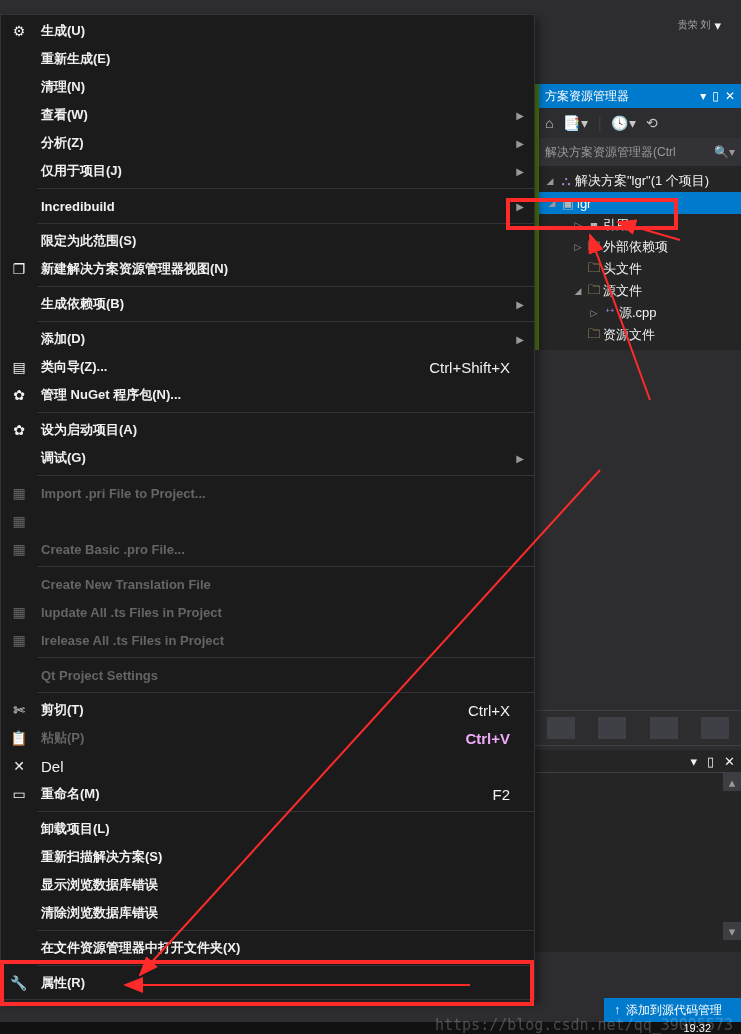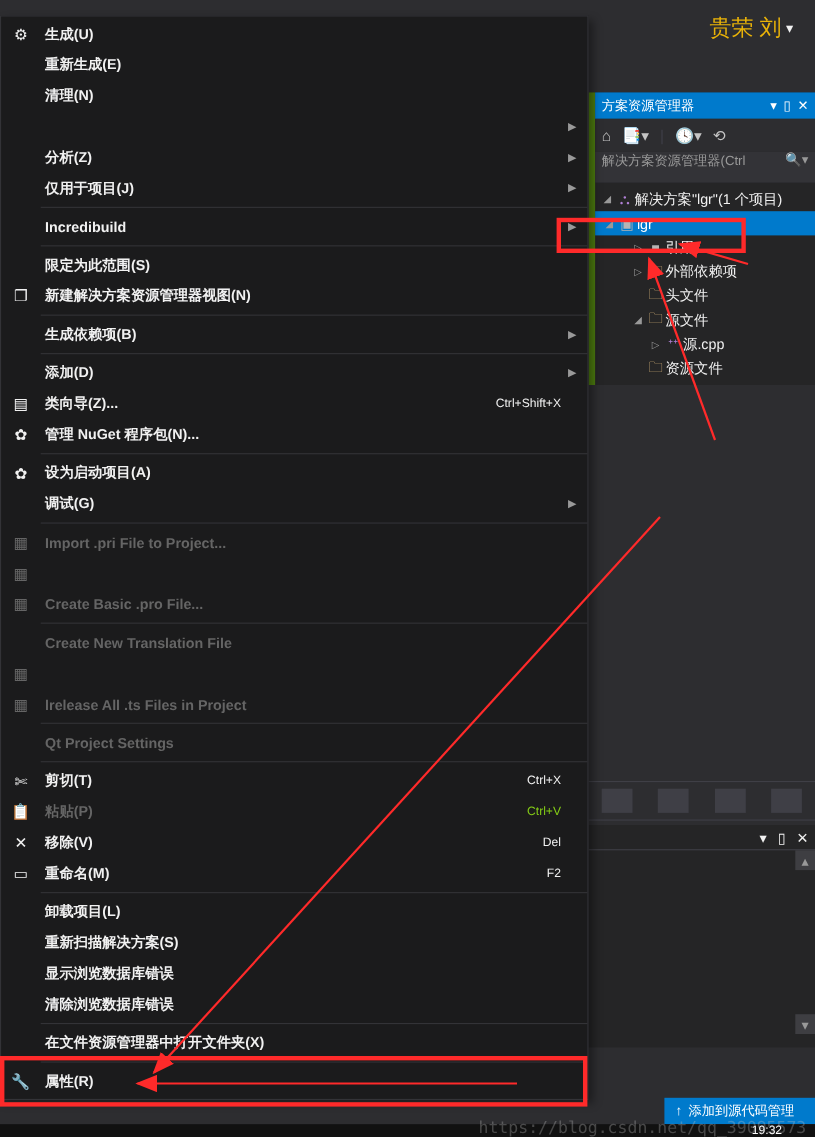--- a/index.html
+++ b/index.html
@@ -16,21 +16,21 @@
 .top-bar {
   position: absolute;
   top: 0; left: 0; right: 0;
   height: 50px;
   background: #2d2d30;
   display: flex;
   justify-content: flex-end;
   align-items: center;
   padding: 0 20px;
 }
-.user-label { color: #eab308; font-size: 20px; }
+.user-label { color: #a3a3a3; font-size: 10px; }
 
 .context-menu {
   position: absolute;
   left: 0;
   top: 14px;
   width: 535px;
   background: #1b1b1c;
   border: 1px solid #333337;
   box-shadow: 4px 4px 8px rgba(0,0,0,0.4);
   z-index: 100;
@@ -47,41 +47,41 @@
 }
 .menu-item.disabled { color: #656565; }
 .menu-item .icon-slot {
   position: absolute;
   left: 8px;
   width: 20px;
   text-align: center;
   font-size: 14px;
 }
 .menu-item .label { flex: 1; font-weight: bold; }
-.menu-item .shortcut { color: #f1f1f1; font-size: 11px; }
-.menu-item.disabled .shortcut { color: #84cc16; }
+.menu-item .shortcut { color: #f1f1f1; font-size: 15px; }
+.menu-item.disabled .shortcut { color: #f0abfc; font-weight: bold; }
 .menu-item .submenu-arrow {
   position: absolute;
   right: 10px;
   font-size: 10px;
   color: #999;
 }
 .menu-sep {
   height: 1px;
   background: #333337;
   margin: 3px 0 3px 36px;
 }
 
 .solution-panel {
   position: absolute;
   right: 0;
   top: 84px;
   width: 206px;
   background: #252526;
-  border-left: 6px solid #4d7c0f;
+  border-left: 4px solid #4d7c0f;
 }
 .sol-header {
   background: #007acc;
   color: #fff;
   height: 24px;
   display: flex;
   align-items: center;
   padding: 0 6px;
   font-size: 12px;
   gap: 6px;
@@ -96,20 +96,21 @@
   padding: 0 6px;
   gap: 10px;
   font-size: 14px;
   color: #c5c5c5;
 }
 .sol-toolbar .tsep { color: #3f3f46; }
 .sol-search {
   height: 28px;
   background: #333337;
   display: flex;
+  align-items: center;
   padding: 0 6px;
   color: #999;
   font-size: 12px;
   justify-content: space-between;
 }
 .tree {
   padding: 4px 0;
   font-size: 13px;
 }
 .tree-row {
@@ -322,20 +323,21 @@
     <div class="menu-item">
       <span class="icon-slot"></span>
       <span class="label">重新生成(E)</span>
     </div>
     <div class="menu-item">
       <span class="icon-slot"></span>
       <span class="label">清理(N)</span>
     </div>
     <div class="menu-item">
       <span class="icon-slot"></span>
+      <span class="label">查看(W)</span>
       <span class="submenu-arrow">▶</span>
     </div>
     <div class="menu-item">
       <span class="icon-slot"></span>
       <span class="label">分析(Z)</span>
       <span class="submenu-arrow">▶</span>
     </div>
     <div class="menu-item">
       <span class="icon-slot"></span>
       <span class="label">仅用于项目(J)</span>
@@ -399,20 +401,21 @@
       <span class="icon-slot">▦</span>
       <span class="label">Create Basic .pro File...</span>
     </div>
     <div class="menu-sep"></div>
     <div class="menu-item disabled">
       <span class="icon-slot"></span>
       <span class="label">Create New Translation File</span>
     </div>
     <div class="menu-item disabled">
       <span class="icon-slot">▦</span>
+      <span class="label">lupdate All .ts Files in Project</span>
     </div>
     <div class="menu-item disabled">
       <span class="icon-slot">▦</span>
       <span class="label">lrelease All .ts Files in Project</span>
     </div>
     <div class="menu-sep"></div>
     <div class="menu-item disabled">
       <span class="icon-slot"></span>
       <span class="label">Qt Project Settings</span>
     </div>
@@ -422,21 +425,20 @@
       <span class="label">剪切(T)</span>
       <span class="shortcut">Ctrl+X</span>
     </div>
     <div class="menu-item disabled">
       <span class="icon-slot">📋</span>
       <span class="label">粘贴(P)</span>
       <span class="shortcut">Ctrl+V</span>
     </div>
     <div class="menu-item">
       <span class="icon-slot">✕</span>
-      <span class="label">移除(V)</span>
       <span class="shortcut">Del</span>
     </div>
     <div class="menu-item">
       <span class="icon-slot">▭</span>
       <span class="label">重命名(M)</span>
       <span class="shortcut">F2</span>
     </div>
     <div class="menu-sep"></div>
     <div class="menu-item">
       <span class="icon-slot"></span>

